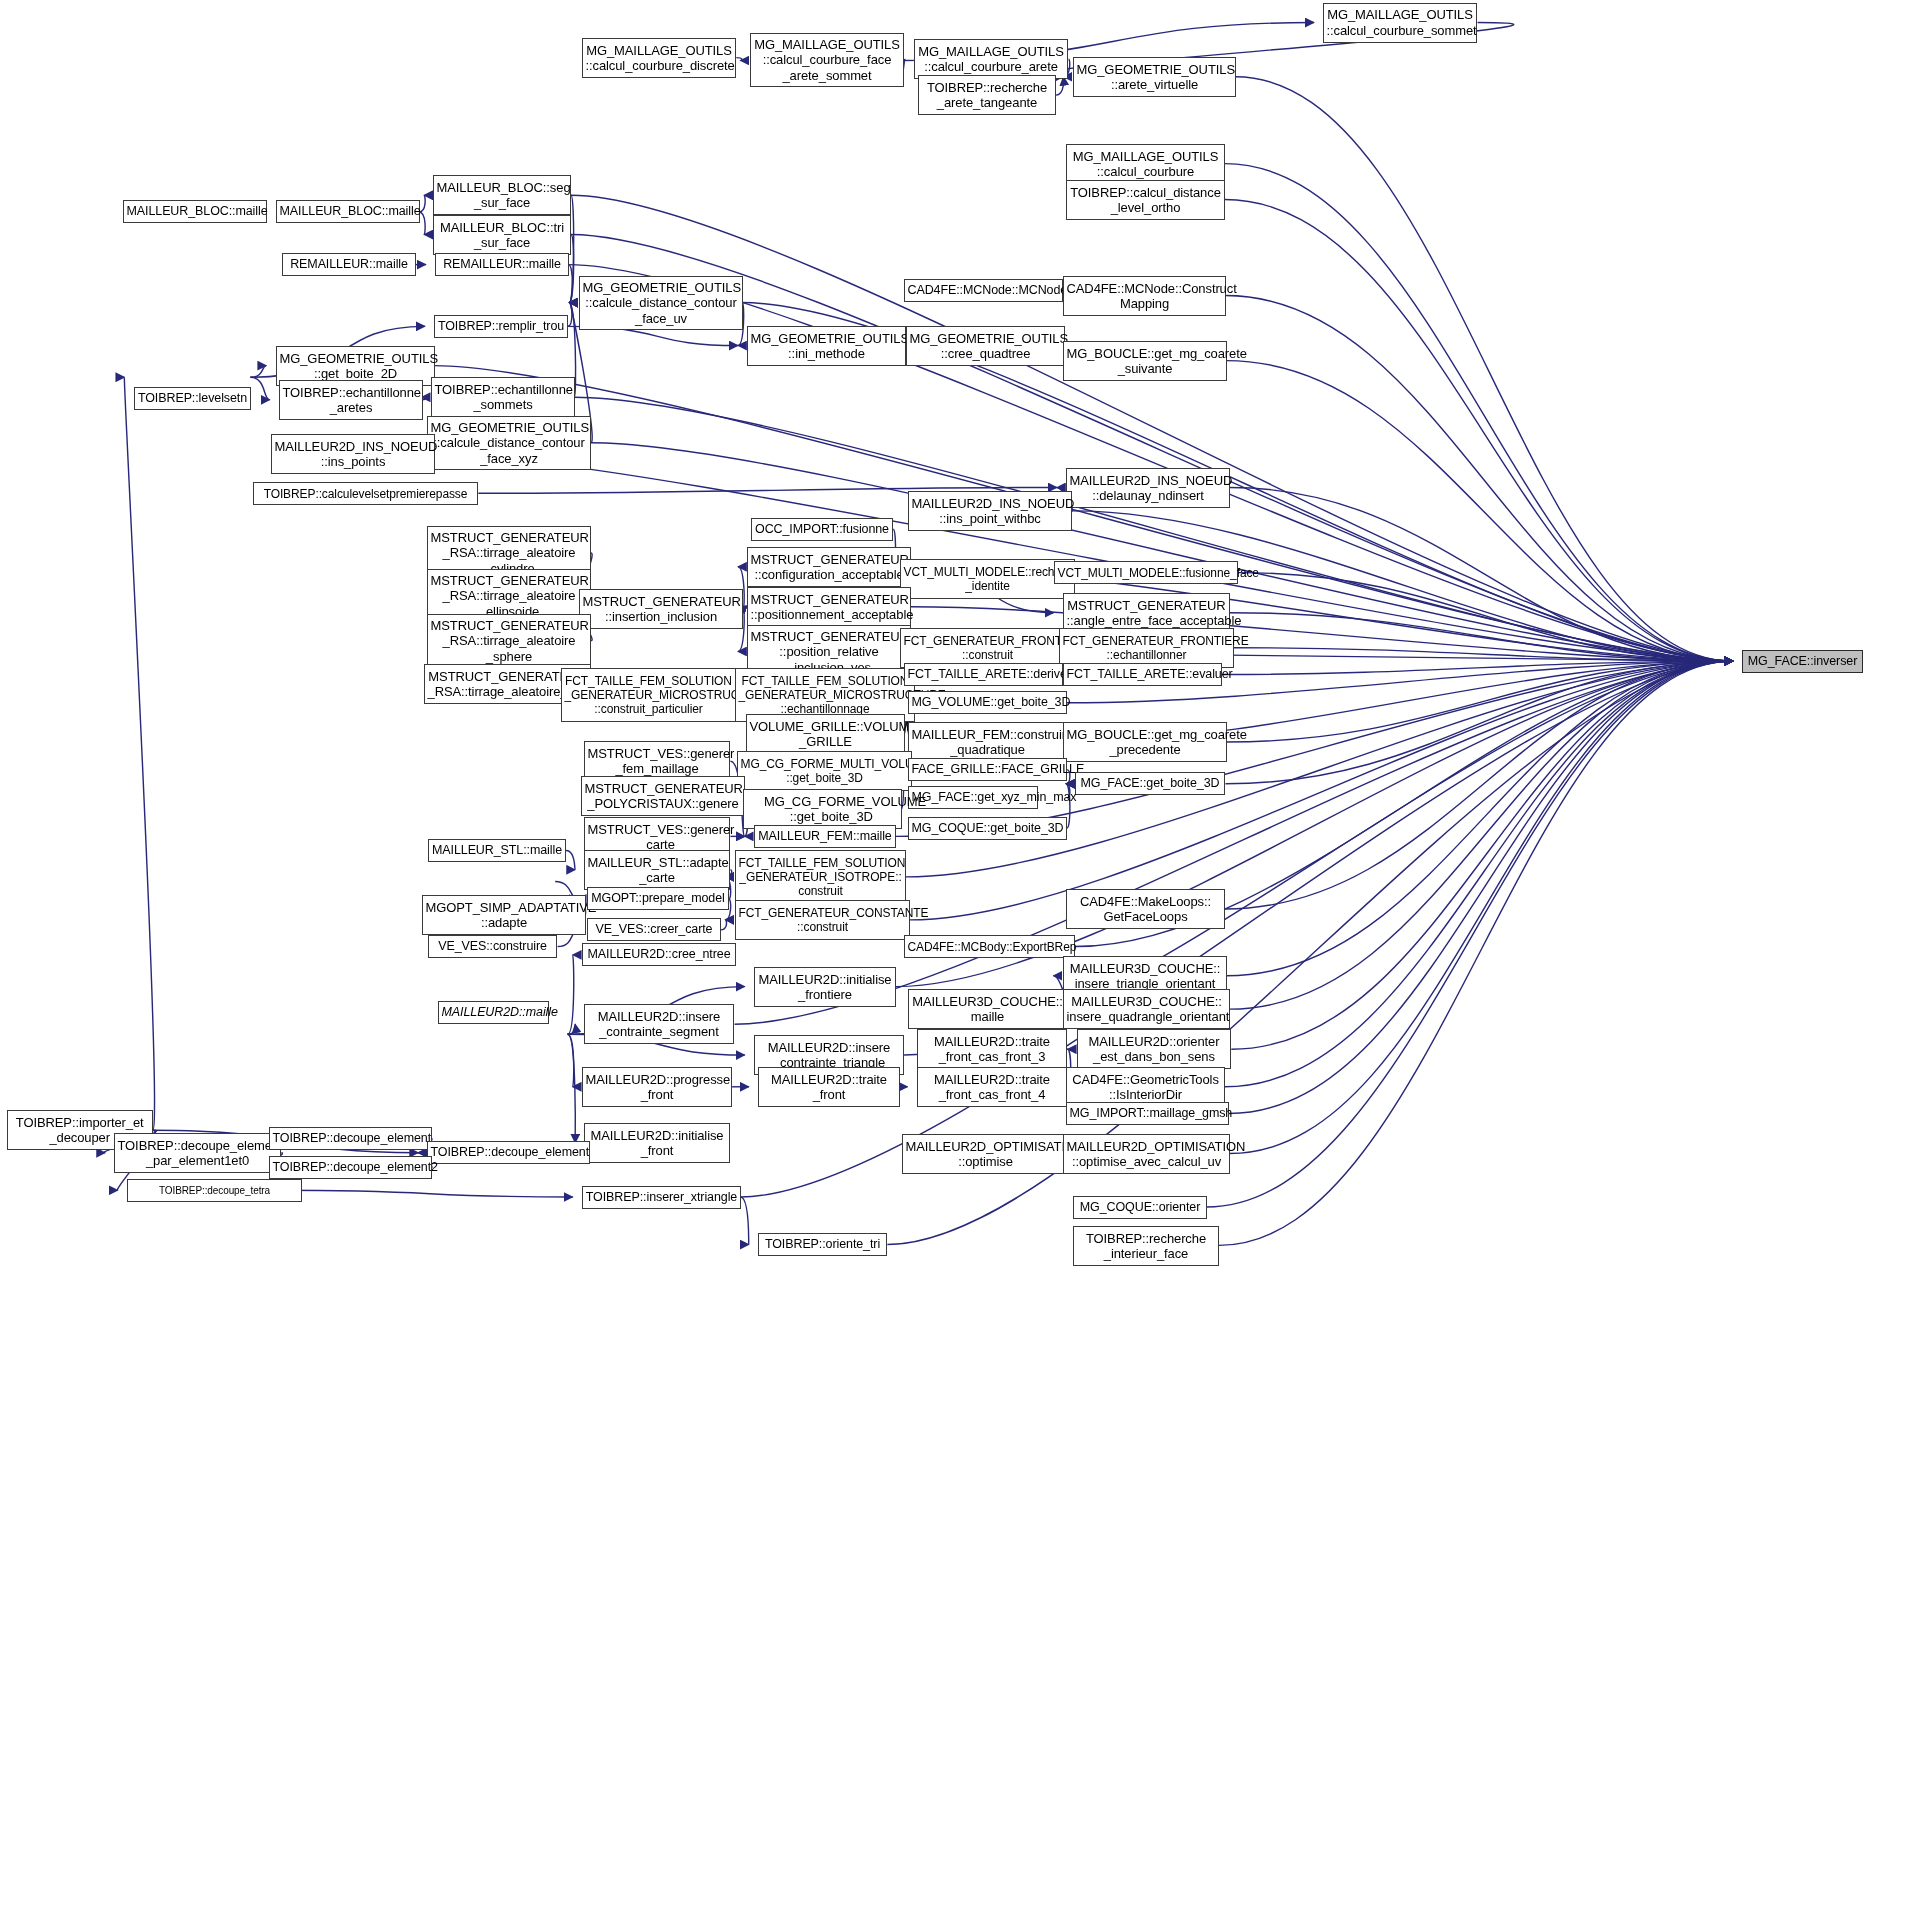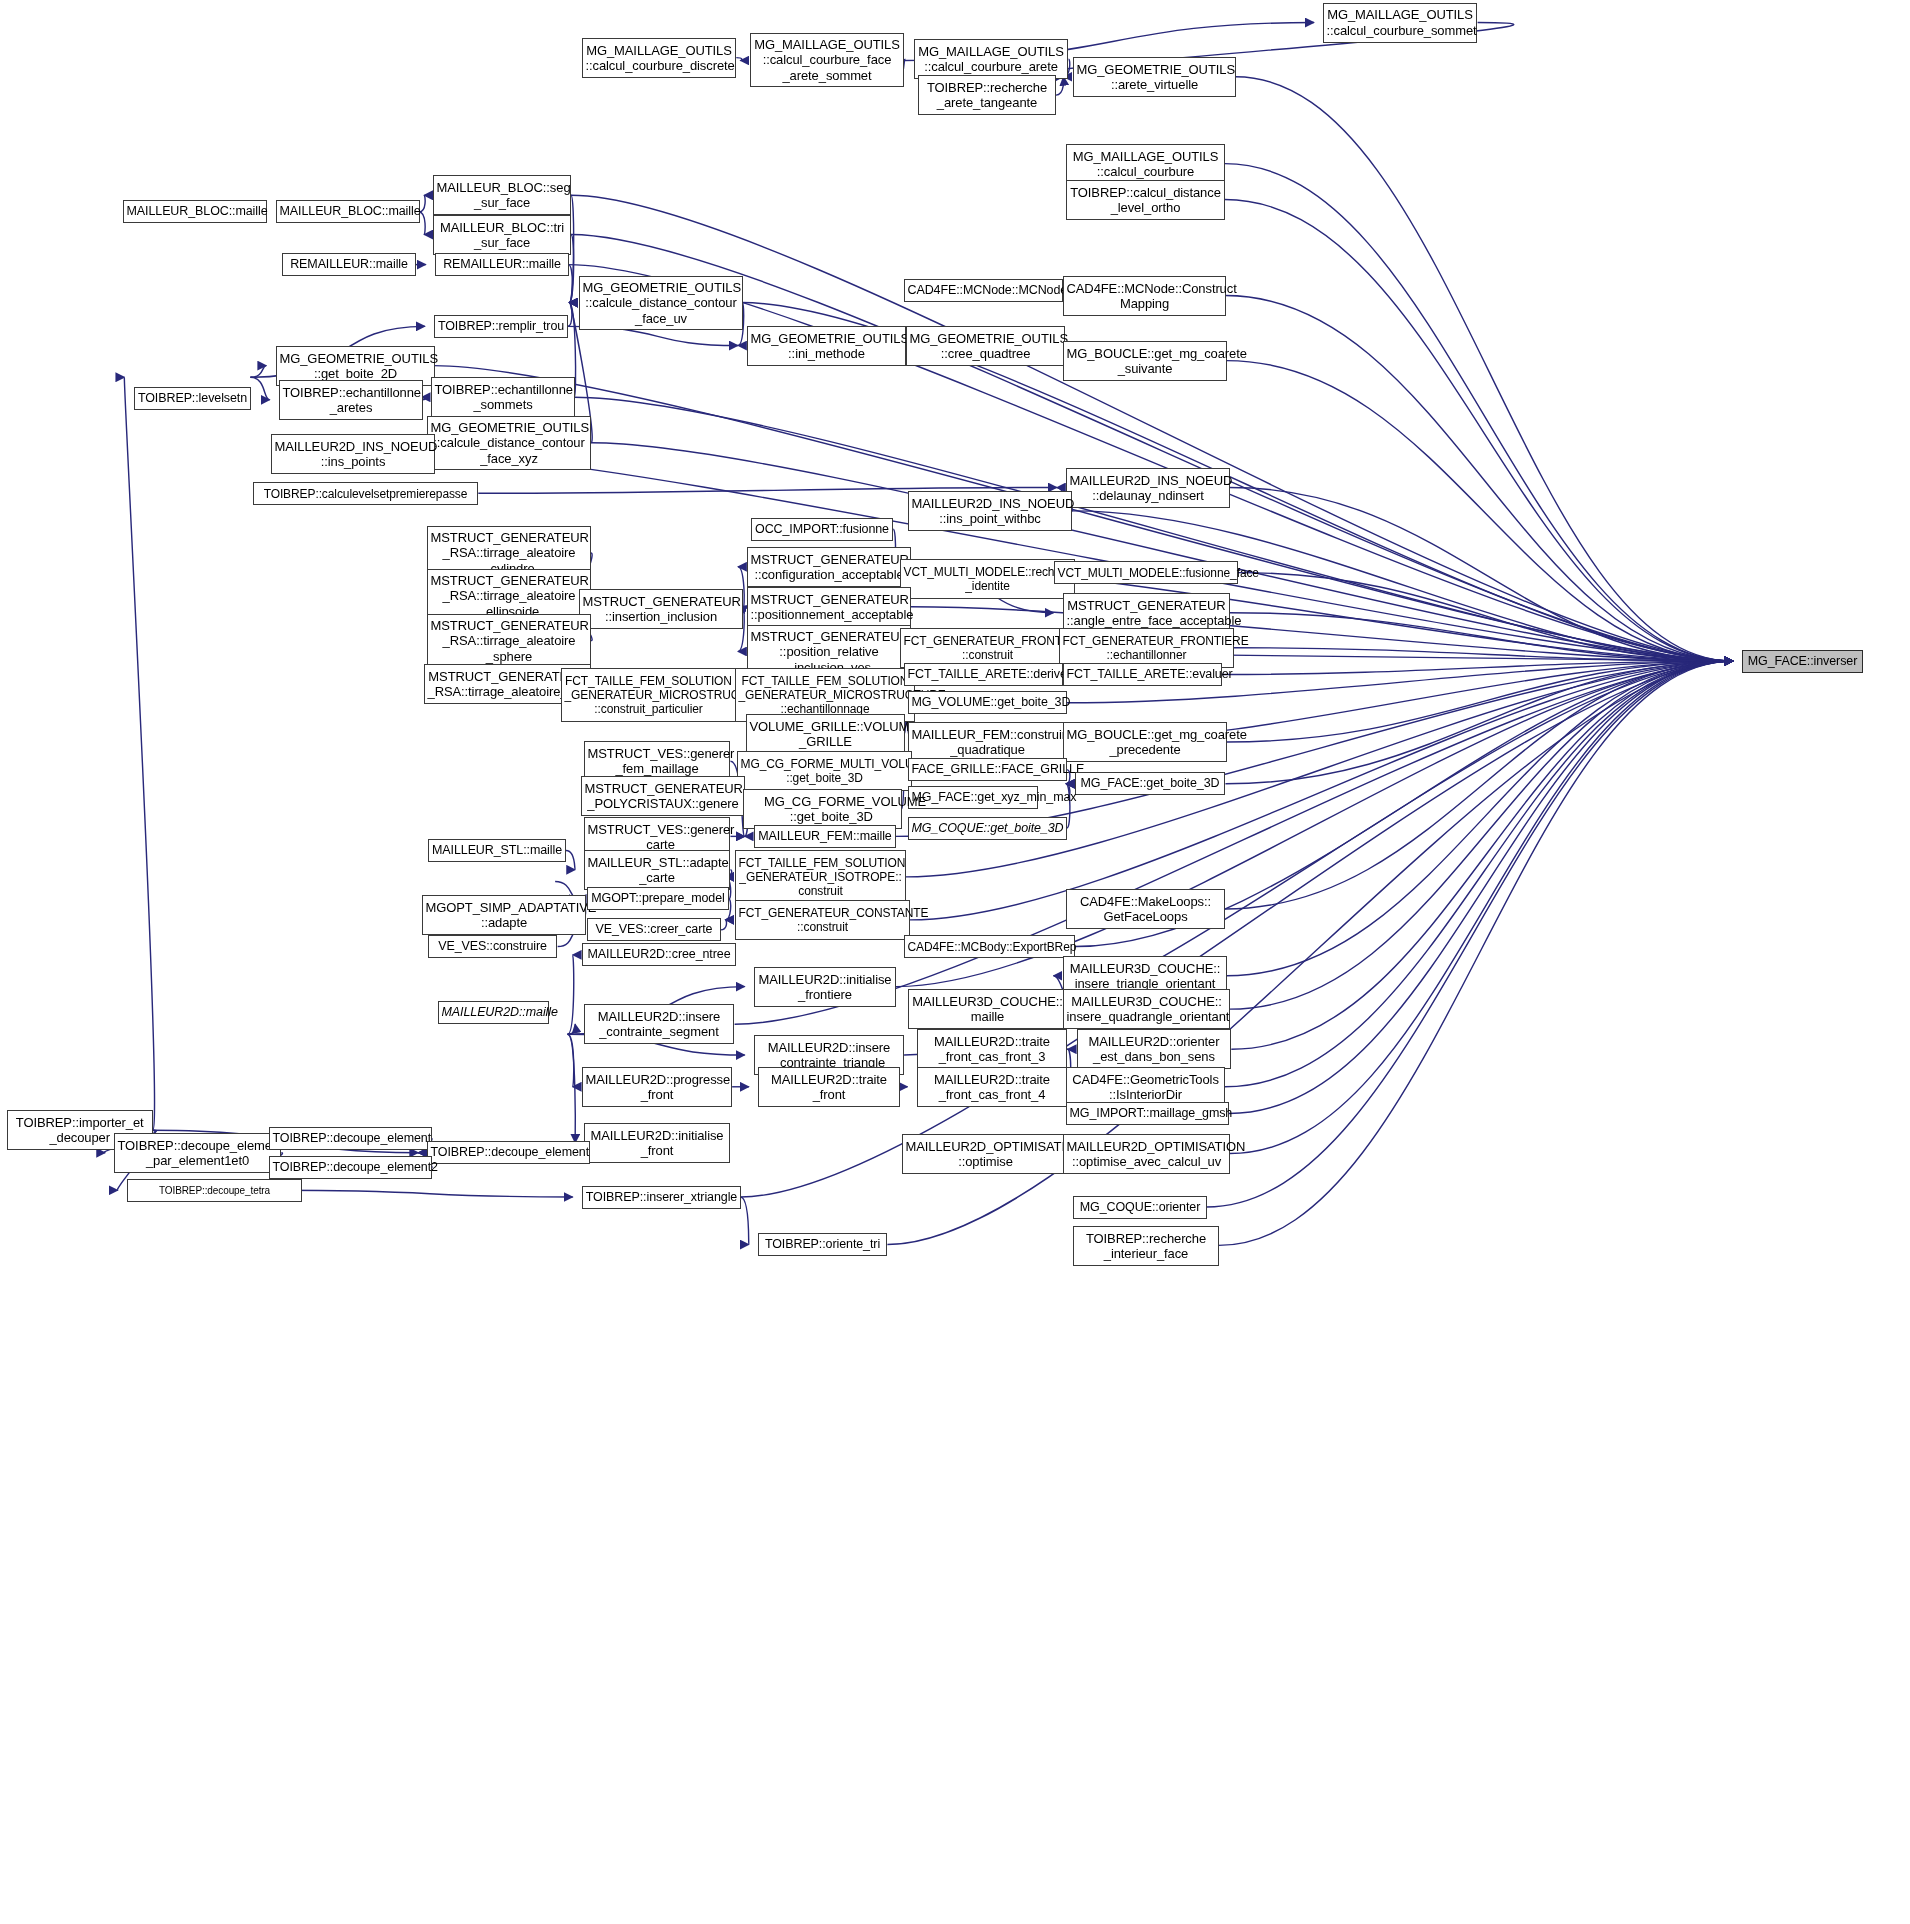--- a/index.html
+++ b/index.html
@@ -287,21 +287,21 @@
 ::get_boite_3D</span></div>
       <div class="node" style="left: 908px; top: 758px; width: 159px; height: 23.4px; font-size: 12.5px;"><span>FACE_GRILLE::FACE_GRILLE</span></div>
       <div class="node" style="left: 1075px; top: 772px; width: 150px; height: 23.4px; font-size: 12.5px;"><span>MG_FACE::get_boite_3D</span></div>
       <div class="node" style="left: 581px; top: 776px; width: 164px; height: 40px;"><span>MSTRUCT_GENERATEUR
 _POLYCRISTAUX::genere</span></div>
       <div class="node" style="left: 908px; top: 786px; width: 130px; height: 23.4px; font-size: 12.5px;"><span>MG_FACE::get_xyz_min_max</span></div>
       <div class="node" style="left: 743px; top: 789px; width: 159px; height: 40px; padding-left: 20px;"><span>MG_CG_FORME_VOLUME
 ::get_boite_3D</span></div>
       <div class="node" style="left: 584px; top: 817px; width: 146px; height: 40px;"><span>MSTRUCT_VES::generer
 _carte</span></div>
-      <div class="node" style="left: 908px; top: 817px; width: 159px; height: 23.4px; font-size: 12.5px; font-style: italic;"><span>MG_COQUE::get_boite_3D</span></div>
+      <div class="node" style="left: 908px; top: 817px; width: 159px; height: 23.4px; font-size: 12.5px;"><span>MG_COQUE::get_boite_3D</span></div>
       <div class="node" style="left: 754px; top: 825px; width: 142px; height: 23.4px; font-size: 12.5px;"><span>MAILLEUR_FEM::maille</span></div>
       <div class="node" style="left: 428px; top: 839px; width: 138px; height: 23.4px; font-size: 12.5px;"><span>MAILLEUR_STL::maille</span></div>
       <div class="node" style="left: 584px; top: 850px; width: 146px; height: 40px;"><span>MAILLEUR_STL::adapte
 _carte</span></div>
       <div class="node" style="left: 735px; top: 850px; width: 171px; height: 54px; font-size: 12px;"><span>FCT_TAILLE_FEM_SOLUTION
 _GENERATEUR_ISOTROPE::
 construit</span></div>
       <div class="node" style="left: 442px; top: 870px; width: 126px; height: 23.4px; font-size: 12.5px; margin-top: 42px;"><span>MGOPT::optimise</span></div>
       <div class="node" style="left: 422px; top: 895px; width: 164px; height: 40px;"><span>MGOPT_SIMP_ADAPTATIVE
 ::adapte</span></div>

